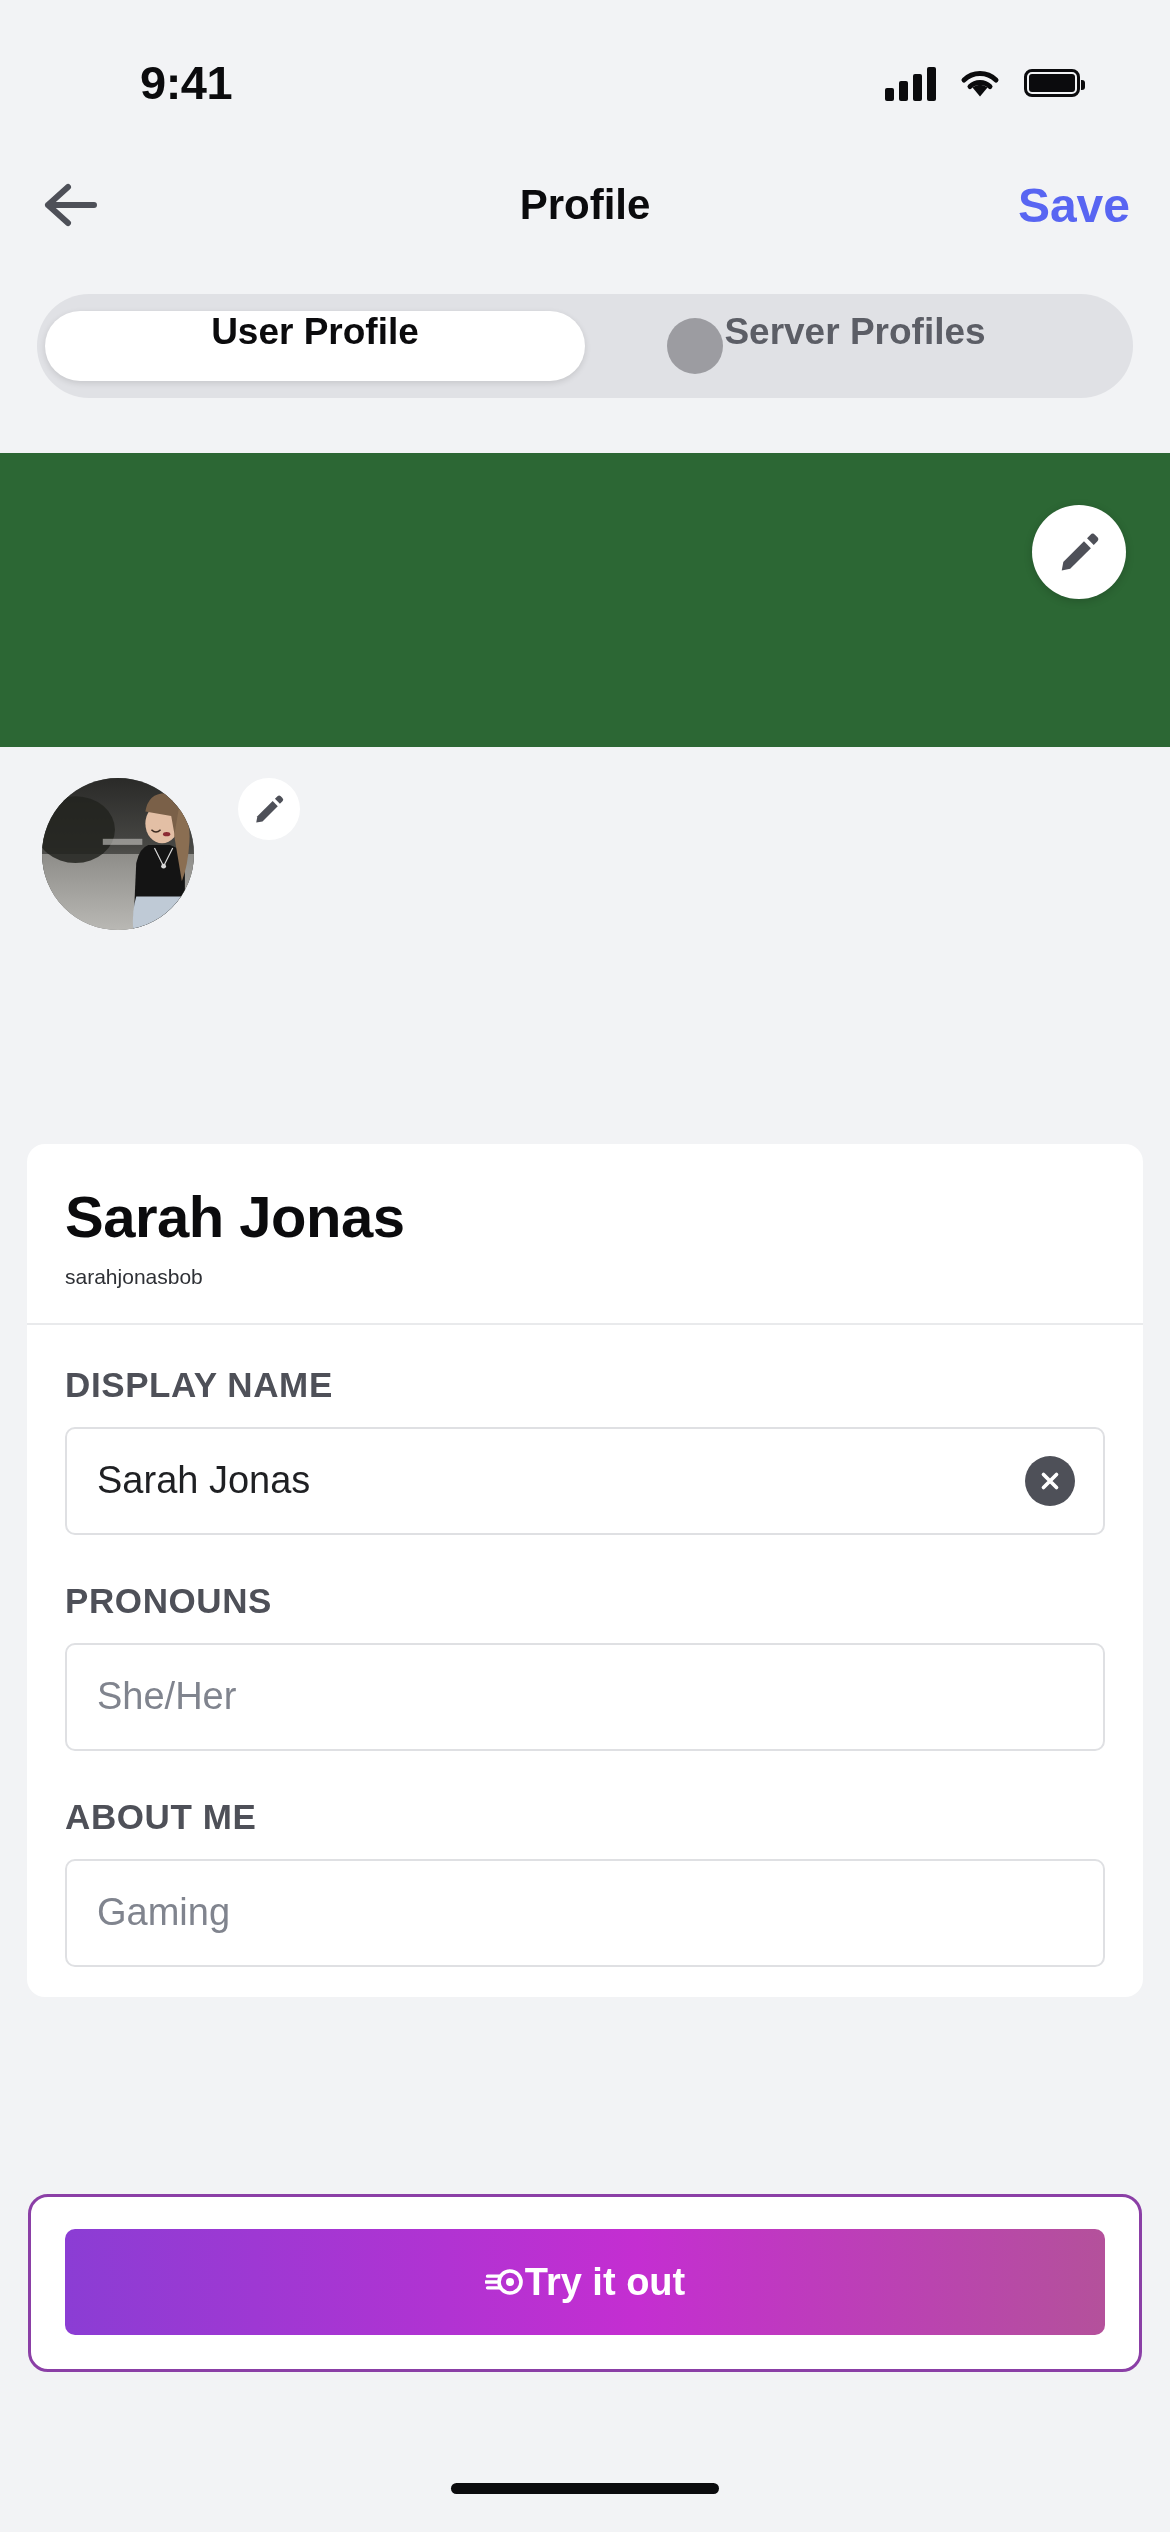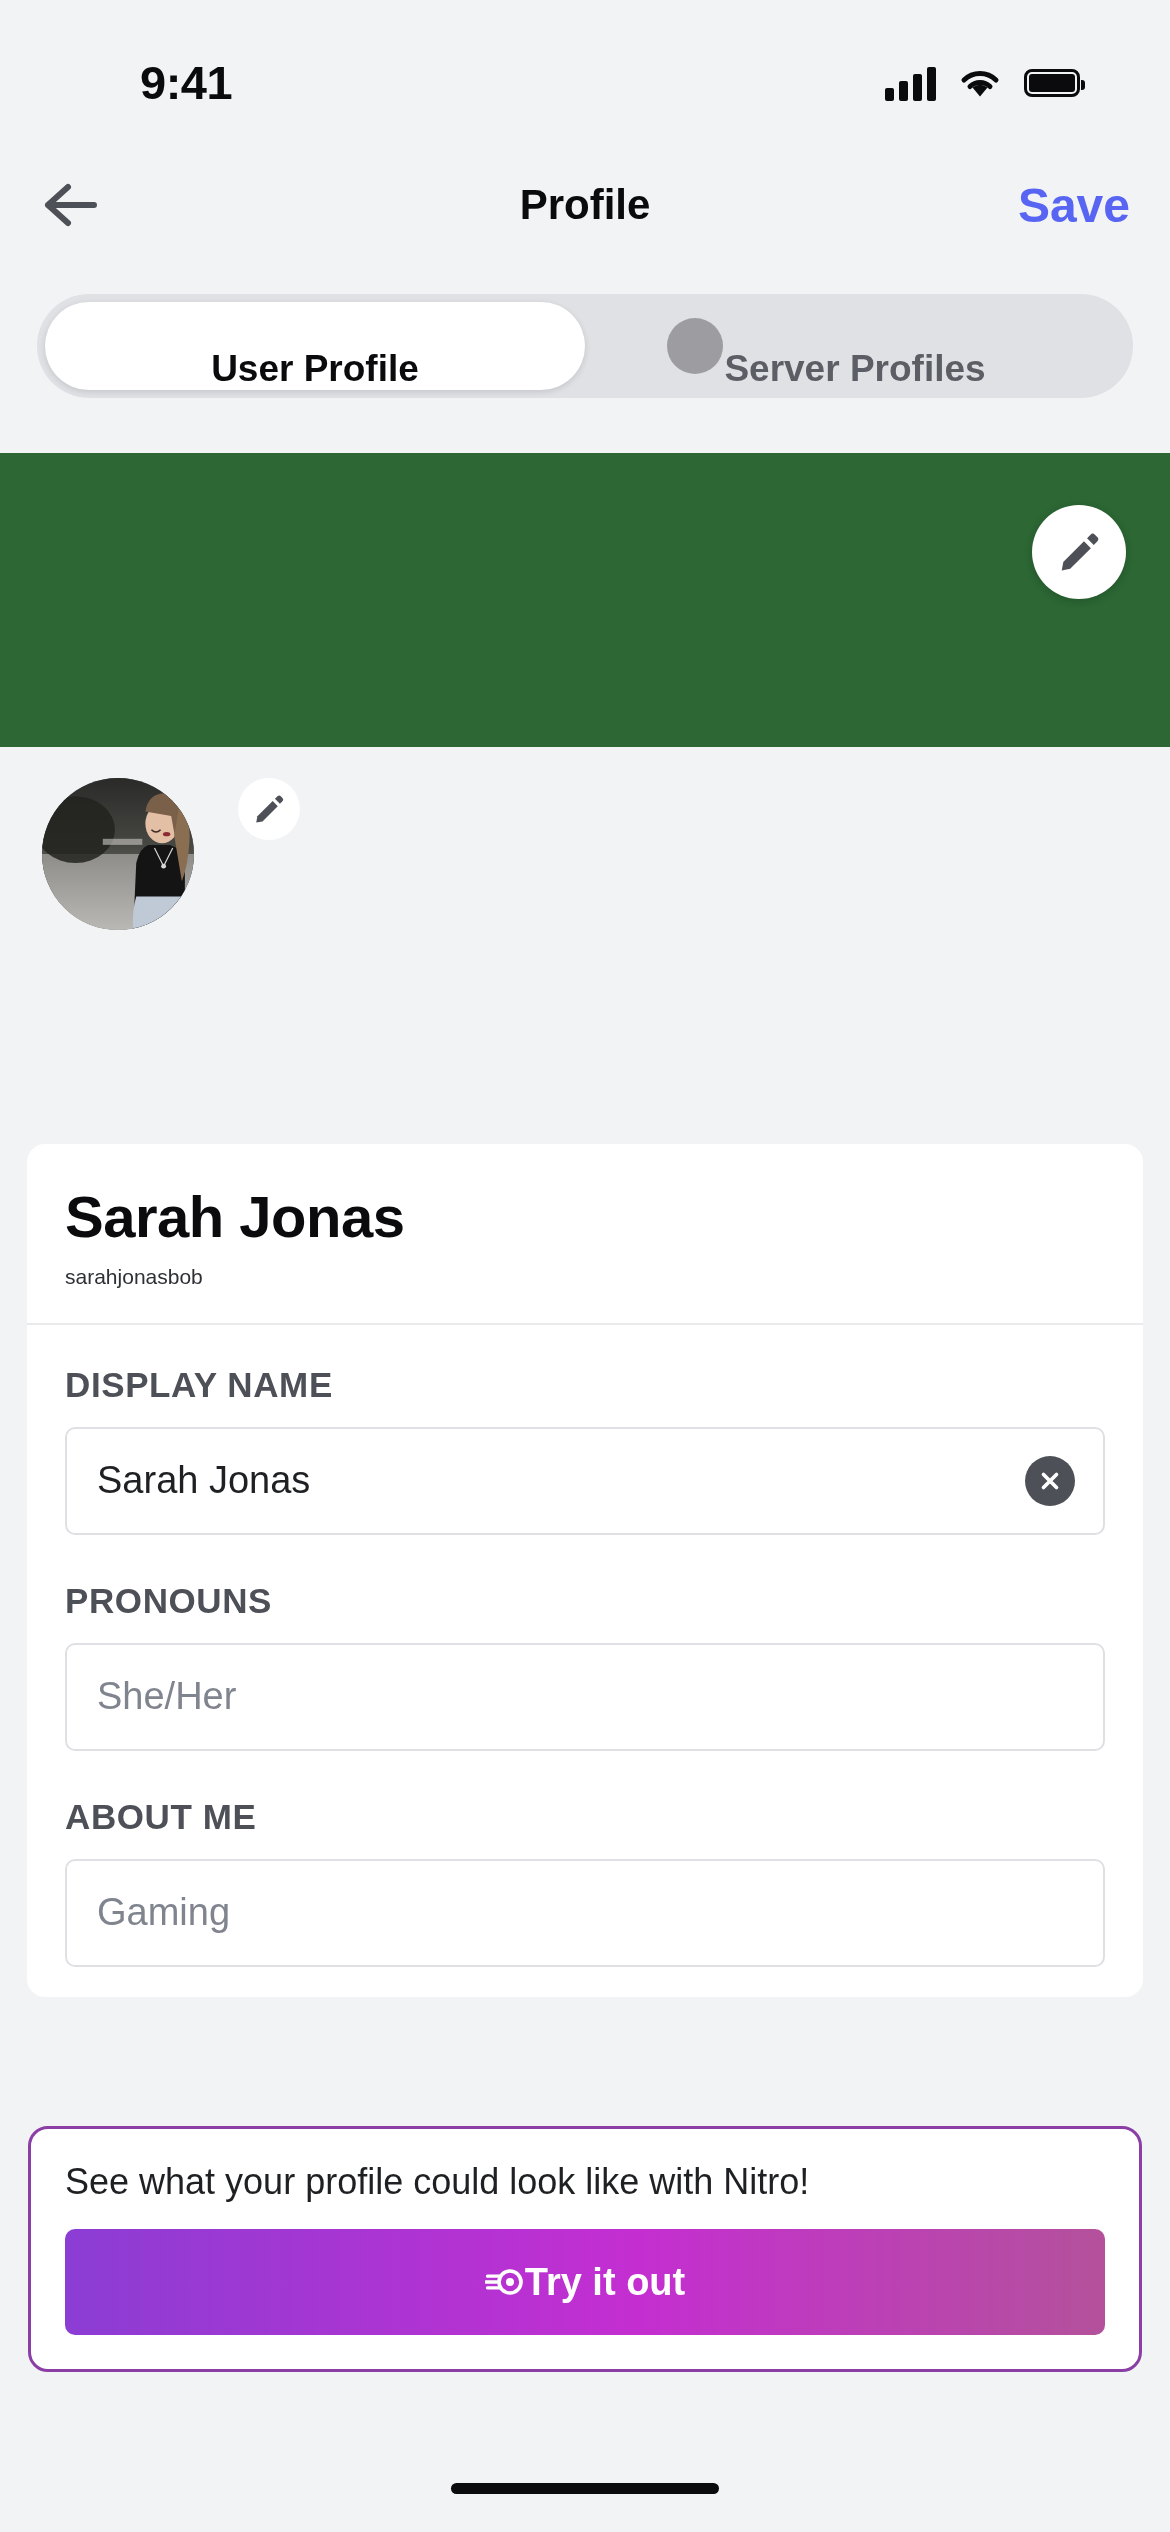--- a/index.html
+++ b/index.html
@@ -102,24 +102,24 @@
     top: 294px; left: 37px;
     width: 1096px; height: 104px;
     background: #e0e1e5;
     border-radius: 52px;
     display: flex;
     align-items: center;
     padding: 8px;
   }
   .seg-btn {
     flex: 1;
-    height: 88px;
+    height: 70px;
     border-radius: 44px;
     display: flex;
-    align-items: flex-end;
+    align-items: flex-start;
     justify-content: center;
     font-size: 37px;
     font-weight: bold;
     color: #5c5e66;
     cursor: pointer;
     position: relative;
   }
   .seg-btn.active {
     background: #ffffff;
     color: #0b0b0d;
@@ -406,21 +406,20 @@
 
       <div class="field-label">ABOUT ME</div>
       <div class="input-box about-box">
         <div class="input-value placeholder">Gaming</div>
       </div>
 
     </div>
   </div>
 
   <div class="nitro">
-    <div class="nitro-text">See what your profile could look like with Nitro!</div>
     <div class="nitro-btn">
       <svg width="40" height="40" viewBox="0 0 24 24">
         <circle cx="15" cy="12" r="6.6" fill="none" stroke="#ffffff" stroke-width="2.2"></circle>
         <circle cx="15" cy="12" r="2.4" fill="#ffffff"></circle>
         <path d="M1.5 8.5 H9 M0.5 12 H7 M1.5 15.5 H9" stroke="#ffffff" stroke-width="2" stroke-linecap="round"></path>
       </svg>
       <span>Try it out</span>
     </div>
   </div>
 

